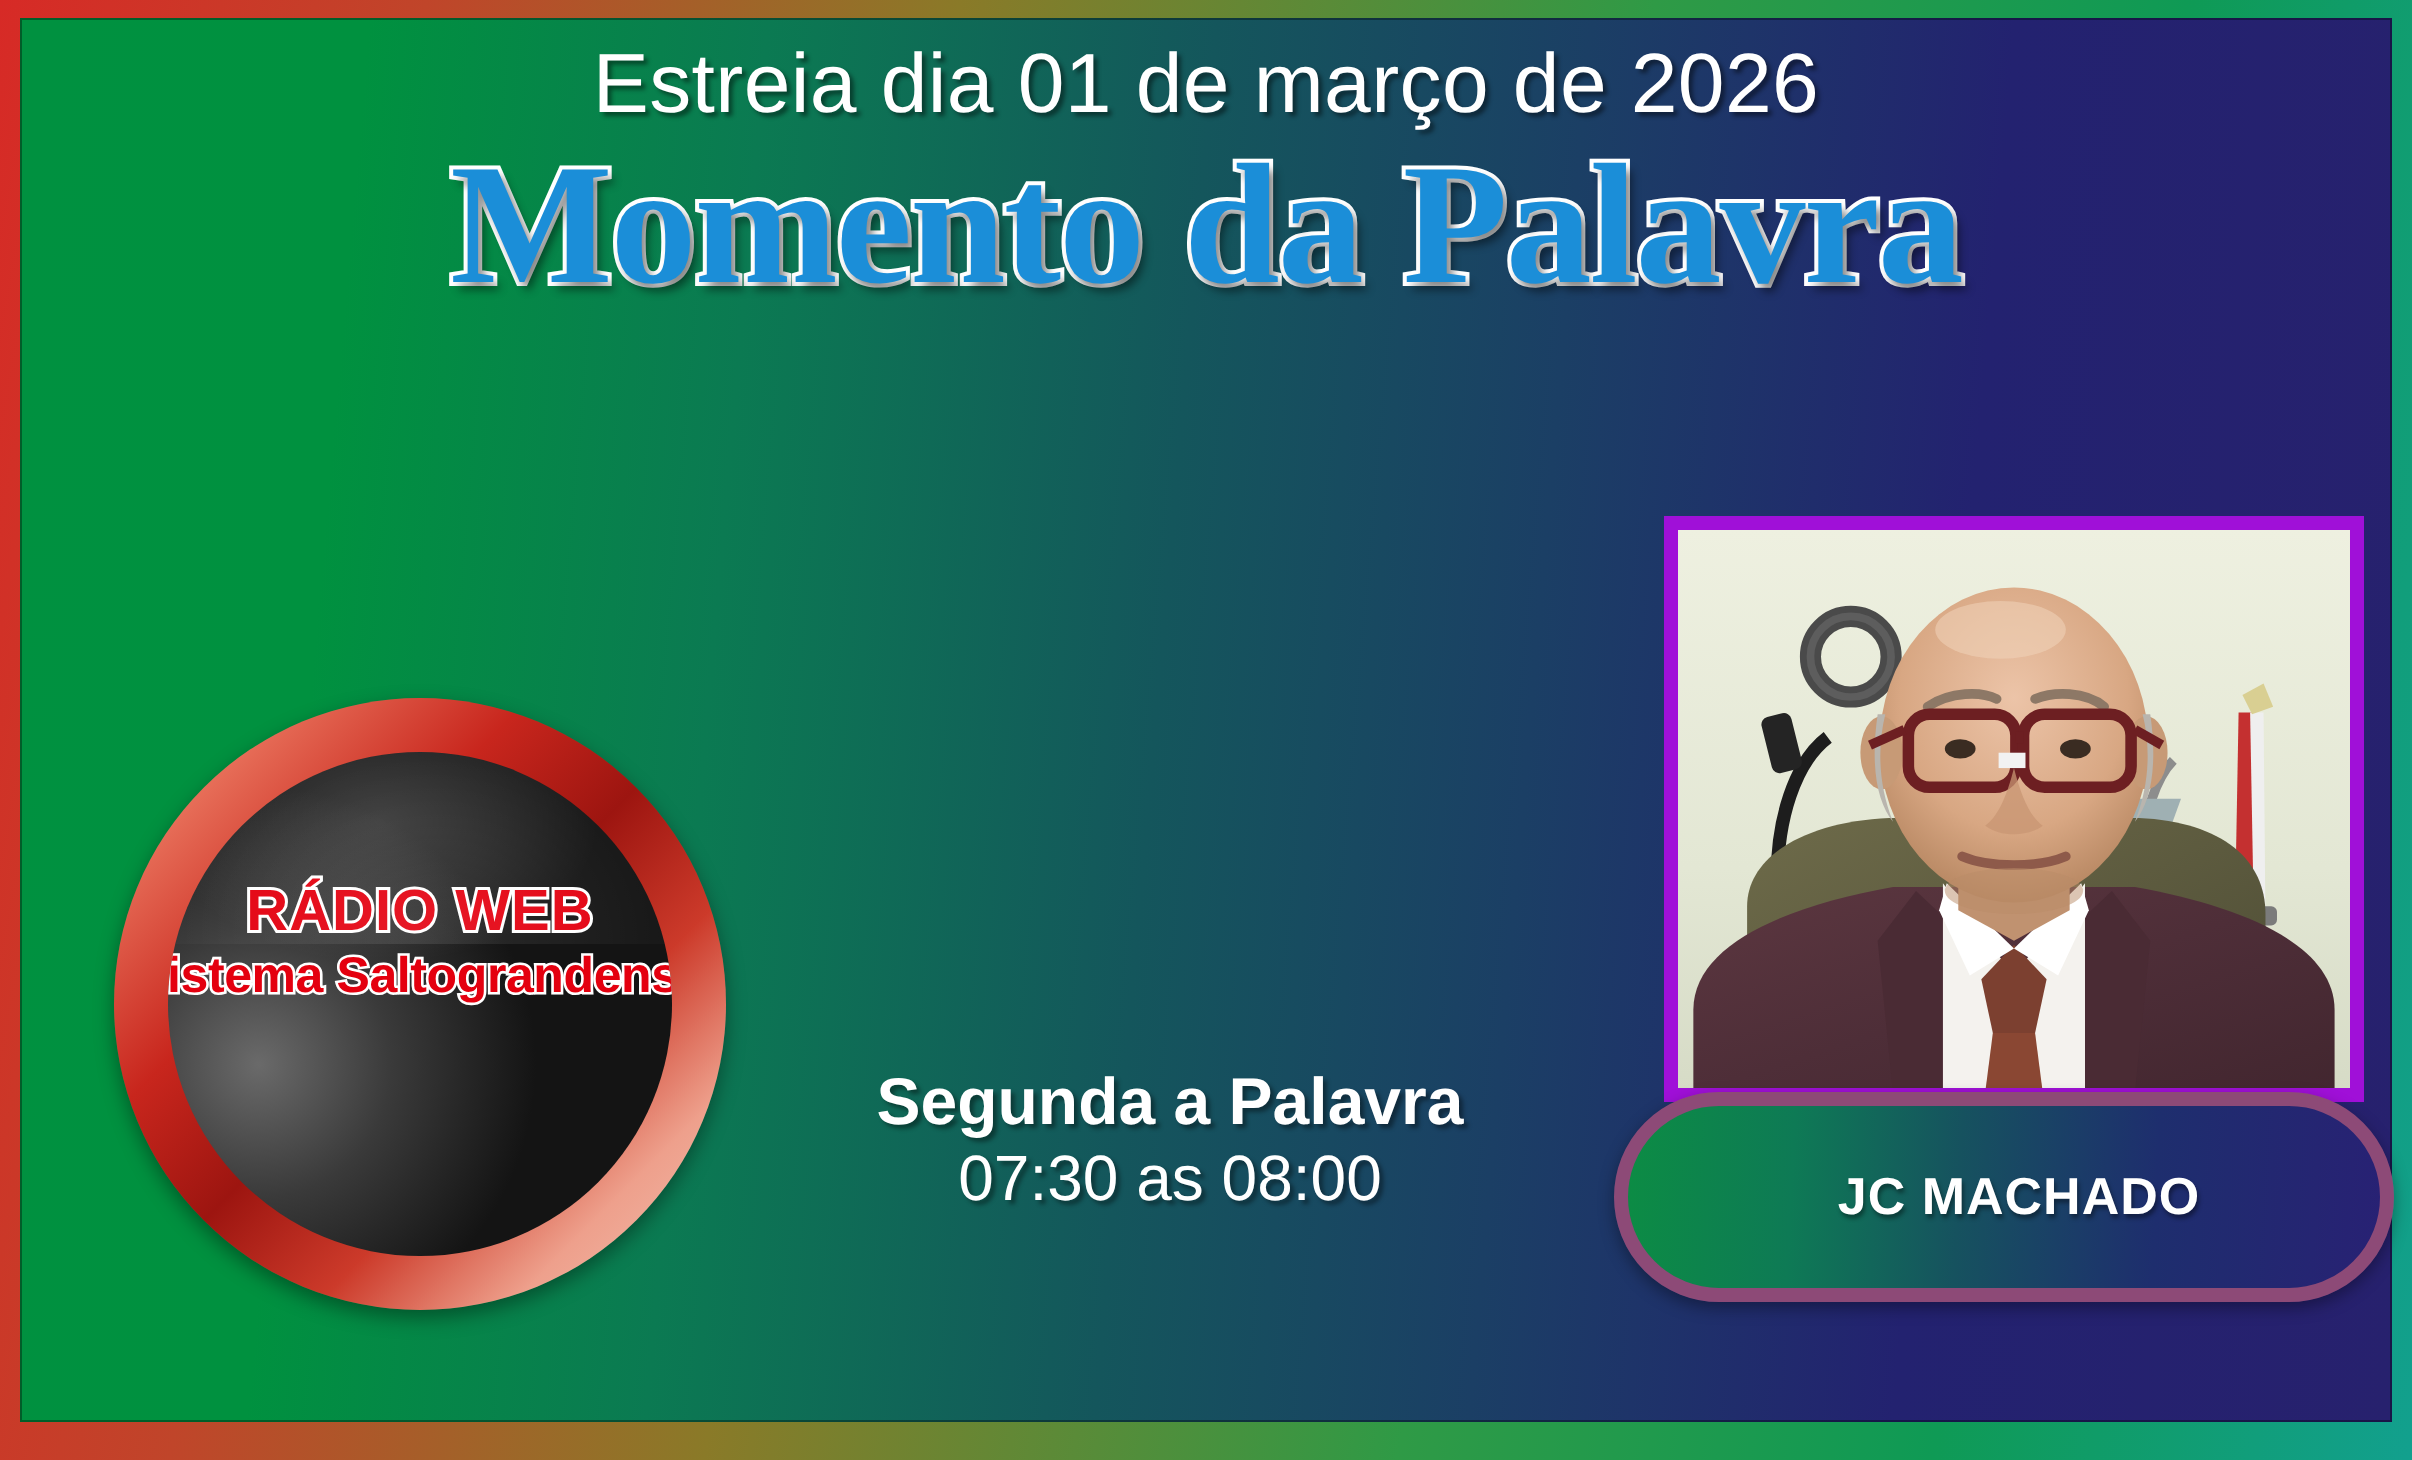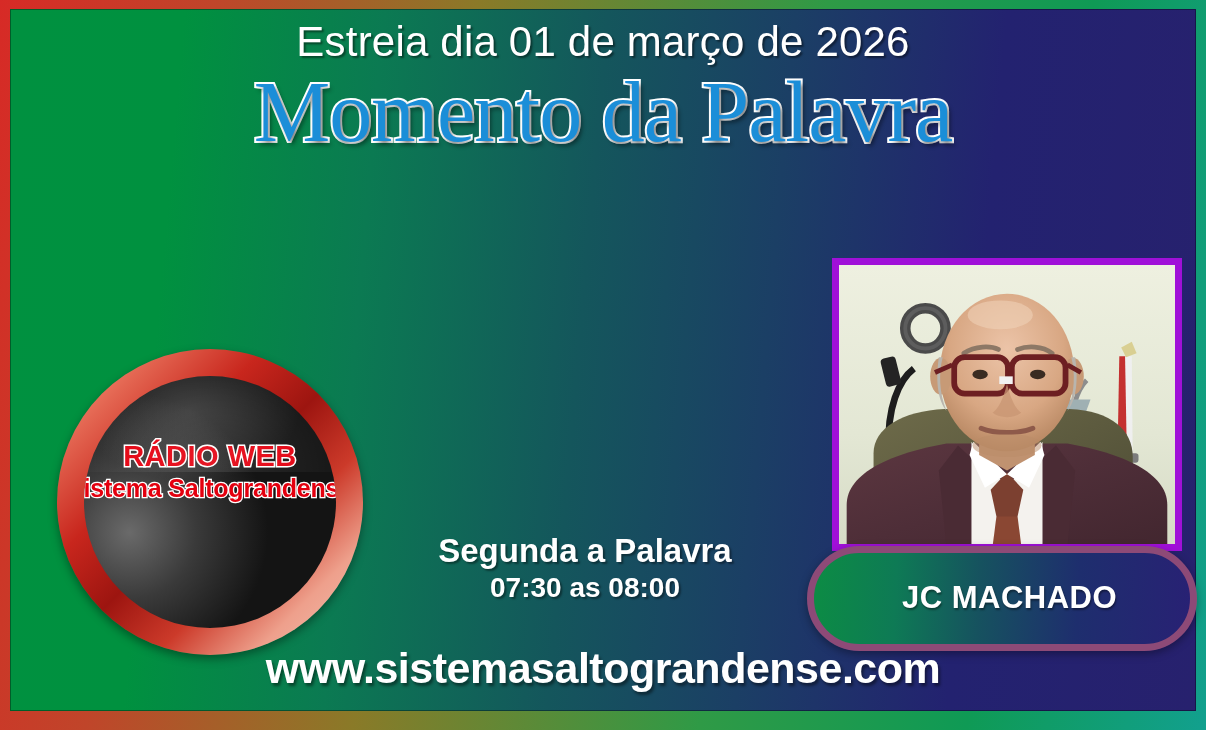--- a/index.html
+++ b/index.html
@@ -39,21 +39,21 @@
     letter-spacing:.2px;
     text-shadow:2px 2px 2px rgba(0,0,0,.45);
     white-space:nowrap;
   }
 
   
   .title-wrap{
     position:absolute;left:0;right:0;top:62px;
     text-align:center;
     font-family:"Liberation Serif",serif;
-    font-weight:400;
+    font-weight:700;
     line-height:.97;
     white-space:nowrap;
   }
   .title-l1{
     display:block;
     font-size:86px;
     color:#1b8ed8;
     -webkit-text-stroke:4px #ffffff;
     paint-order:stroke fill;
     text-shadow:3px 4px 4px rgba(0,0,0,.45);
@@ -130,21 +130,21 @@
     paint-order:stroke fill;
   }
 
   
   #schedule{
     position:absolute;left:365px;top:523px;width:420px;
     text-align:center;color:#ffffff;
     text-shadow:2px 2px 2px rgba(0,0,0,.4);
   }
   .sched-days{font-size:33px;font-weight:700;line-height:1.18;white-space:nowrap;}
-  .sched-time{font-size:28px;font-weight:700;line-height:1.18;white-space:nowrap;}
+  .sched-time{font-size:32px;font-weight:400;line-height:1.18;white-space:nowrap;}
 
   
   #photo-frame{
     position:absolute;left:822px;top:249px;
     width:350px;height:293px;
     border:7px solid #a010d8;
     box-sizing:border-box;
     background:#e4e8d8;
     overflow:hidden;
   }
@@ -155,21 +155,21 @@
     position:absolute;left:797px;top:537px;
     width:390px;height:105px;
     border-radius:55px;
     border:7px solid #8d4a77;
     box-sizing:border-box;
     background:linear-gradient(93deg,#0c8c44 0%,#0e7a55 22%,#16525f 44%,#1e2e6e 70%,#282174 100%);
     box-shadow:0 3px 8px rgba(0,0,0,.35);
     display:flex;flex-direction:column;align-items:center;justify-content:center;
   }
   .badge-name{
-    font-size:31px;font-weight:700;color:#ffffff;
+    font-size:26px;font-weight:700;color:#ffffff;
     letter-spacing:.5px;line-height:1.06;white-space:nowrap;
     text-shadow:1px 2px 2px rgba(0,0,0,.4);
     margin-left:15px;
   }
   .badge-role{
     font-size:34px;font-weight:400;color:#ffffff;
     line-height:1.12;white-space:nowrap;
     text-shadow:1px 2px 2px rgba(0,0,0,.4);
   }
 
@@ -294,16 +294,15 @@
         <path d="M148 170 C162 176 188 176 202 170" stroke="#8e5a4a" stroke-width="5" fill="none" stroke-linecap="round"></path>
 
         <ellipse cx="175" cy="188" rx="36" ry="12" fill="#b98b67" opacity=".5"></ellipse>
       </svg>
     </div>
 
     <div id="badge">
       <div class="badge-name">JC MACHADO</div>
     </div>
 
-    <div id="website">www.sistemasaltograndense.com</div>
 
   </div>
 </div>
 
 </body></html>

